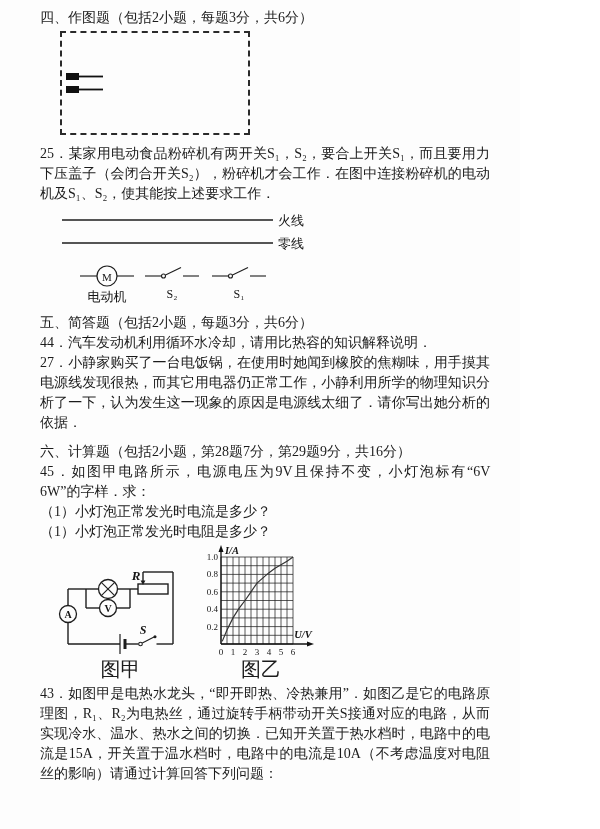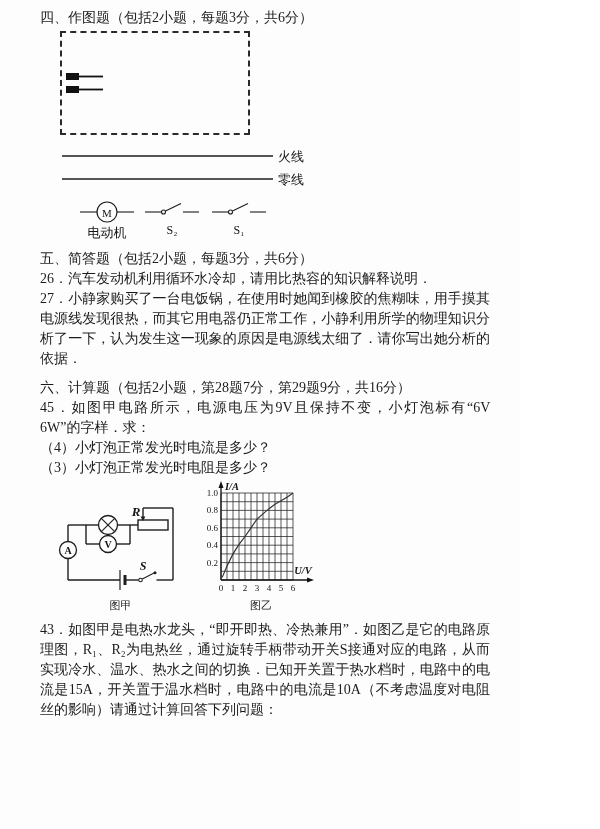--- a/index.html
+++ b/index.html
@@ -17,21 +17,21 @@
   p.section{font-weight:bold;font-weight:normal;}
   .answer-box{
     width:186px;height:100px;
     border:2px dashed #2a2a2a;
     margin:3px 0 9px 20px;
     position:relative;
   }
   .answer-box svg{position:absolute;left:4px;top:38px;}
   .fig-row{display:flex;align-items:flex-start;margin:2px 0 6px 18px;gap:20px;}
   .fig-col{display:flex;flex-direction:column;align-items:center;}
-  .fig-caption{font-size:11px;line-height:18px;margin-top:2px;text-align:center;}
+  .fig-caption{font-size:20px;line-height:18px;margin-top:2px;text-align:center;}
   svg{display:block;}
   svg text{font-family:"Liberation Serif","DejaVu Serif",serif;fill:#151515;}
   .wire{stroke:#1d1d1d;stroke-width:1.4;fill:none;}
   .wire-thin{stroke:#1d1d1d;stroke-width:1.1;fill:none;}
   .grid line{stroke:#222;stroke-width:0.75;}
   .axis{stroke:#111;stroke-width:1.3;fill:none;}
   .curve{stroke:#333;stroke-width:1.2;fill:none;}
   .tick{font-size:9px;}
   .axlab{font-size:10.5px;font-style:italic;font-weight:bold;}
   .mq{margin-top:9px;}
@@ -45,20 +45,21 @@
 
   <div class="answer-box">
     <svg width="44" height="28" viewBox="0 0 44 28">
       <rect x="0" y="2" width="13" height="7" fill="#111"></rect>
       <line x1="13" y1="5.5" x2="37" y2="5.5" stroke="#111" stroke-width="1.8"></line>
       <rect x="0" y="15" width="13" height="7" fill="#111"></rect>
       <line x1="13" y1="18.5" x2="37" y2="18.5" stroke="#111" stroke-width="1.8"></line>
     </svg>
   </div>
 
+  <p>25．某家用电动食品粉碎机有两开关S₁，S₂，要合上开关S₁，而且要用力下压盖子（会闭合开关S₂），粉碎机才会工作．在图中连接粉碎机的电动机及S₁、S₂，使其能按上述要求工作．</p>
 
   <svg width="300" height="96" viewBox="0 0 300 96" style="margin:4px 0 2px 0;">
     <line class="wire" x1="22" y1="12" x2="233" y2="12"></line>
     <text x="238" y="17" font-size="13">火线</text>
     <line class="wire" x1="22" y1="35" x2="233" y2="35"></line>
     <text x="238" y="40" font-size="13">零线</text>
 
     <g>
       <line class="wire-thin" x1="40" y1="68" x2="57" y2="68"></line>
       <circle cx="67" cy="68" r="10" fill="none" stroke="#1d1d1d" stroke-width="1.2"></circle>
@@ -78,27 +79,27 @@
     <g>
       <line class="wire-thin" x1="172" y1="68" x2="188" y2="68"></line>
       <circle cx="190.5" cy="68" r="2" fill="none" stroke="#1d1d1d" stroke-width="1.1"></circle>
       <line class="wire-thin" x1="192.5" y1="67" x2="208" y2="59.5"></line>
       <line class="wire-thin" x1="210" y1="68" x2="226" y2="68"></line>
     </g>
     <text x="199" y="90" font-size="12" text-anchor="middle">S₁</text>
   </svg>
 
   <p class="section mq">五、简答题（包括2小题，每题3分，共6分）</p>
-  <p>26．汽车发动机利用循环水冷却，请用比热容的知识解释说明．</p>
+  <p>44．汽车发动机利用循环水冷却，请用比热容的知识解释说明．</p>
   <p>27．小静家购买了一台电饭锅，在使用时她闻到橡胶的焦糊味，用手摸其电源线发现很热，而其它用电器仍正常工作，小静利用所学的物理知识分析了一下，认为发生这一现象的原因是电源线太细了．请你写出她分析的依据．</p>
 
   <p class="section mq">六、计算题（包括2小题，第28题7分，第29题9分，共16分）</p>
   <p>45．如图甲电路所示，电源电压为9V且保持不变，小灯泡标有“6V　6W”的字样．求：</p>
-  <p>（4）小灯泡正常发光时电流是多少？</p>
-  <p>（3）小灯泡正常发光时电阻是多少？</p>
+  <p>（1）小灯泡正常发光时电流是多少？</p>
+  <p>（1）小灯泡正常发光时电阻是多少？</p>
 
   <div class="fig-row">
 
     <div class="fig-col">
       <svg width="125" height="114" viewBox="0 0 125 114">
 
         <line class="wire" x1="10" y1="100" x2="10" y2="78.5"></line>
         <g>
           <circle cx="10" cy="70" r="8.5" fill="none" stroke="#1d1d1d" stroke-width="1.3"></circle>
           <text x="10" y="73.8" font-size="10" font-weight="bold" text-anchor="middle">A</text>

